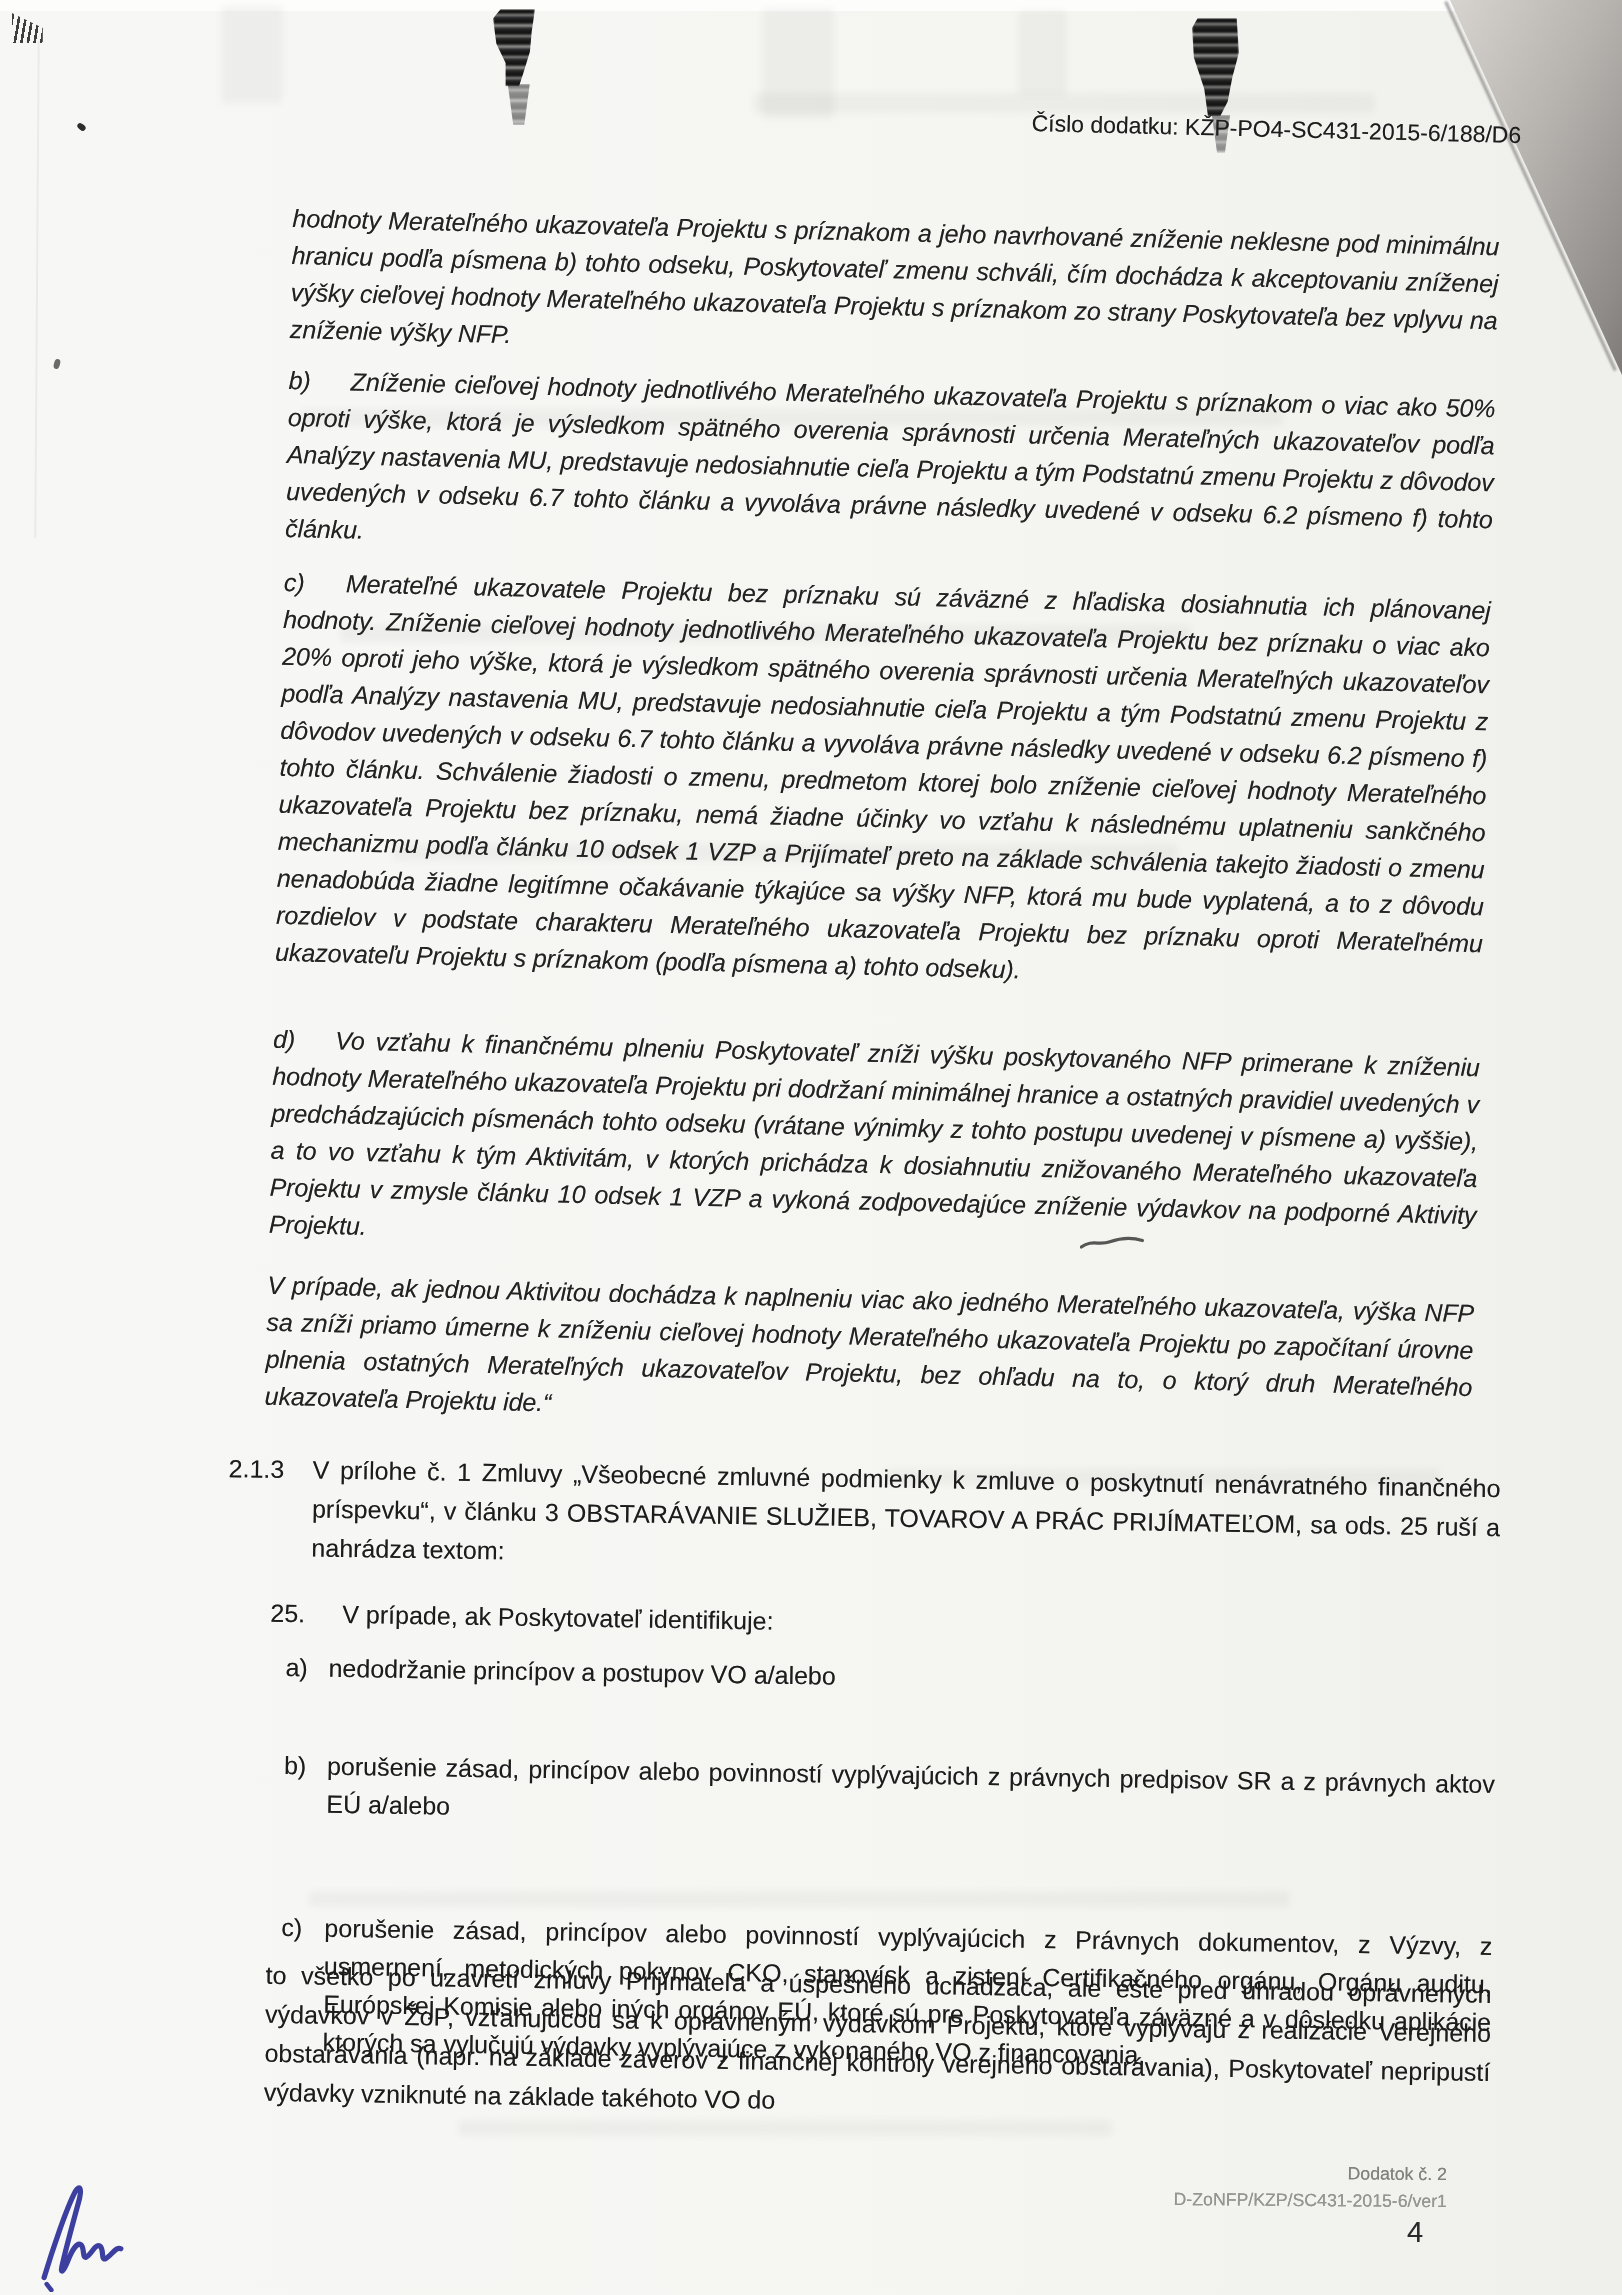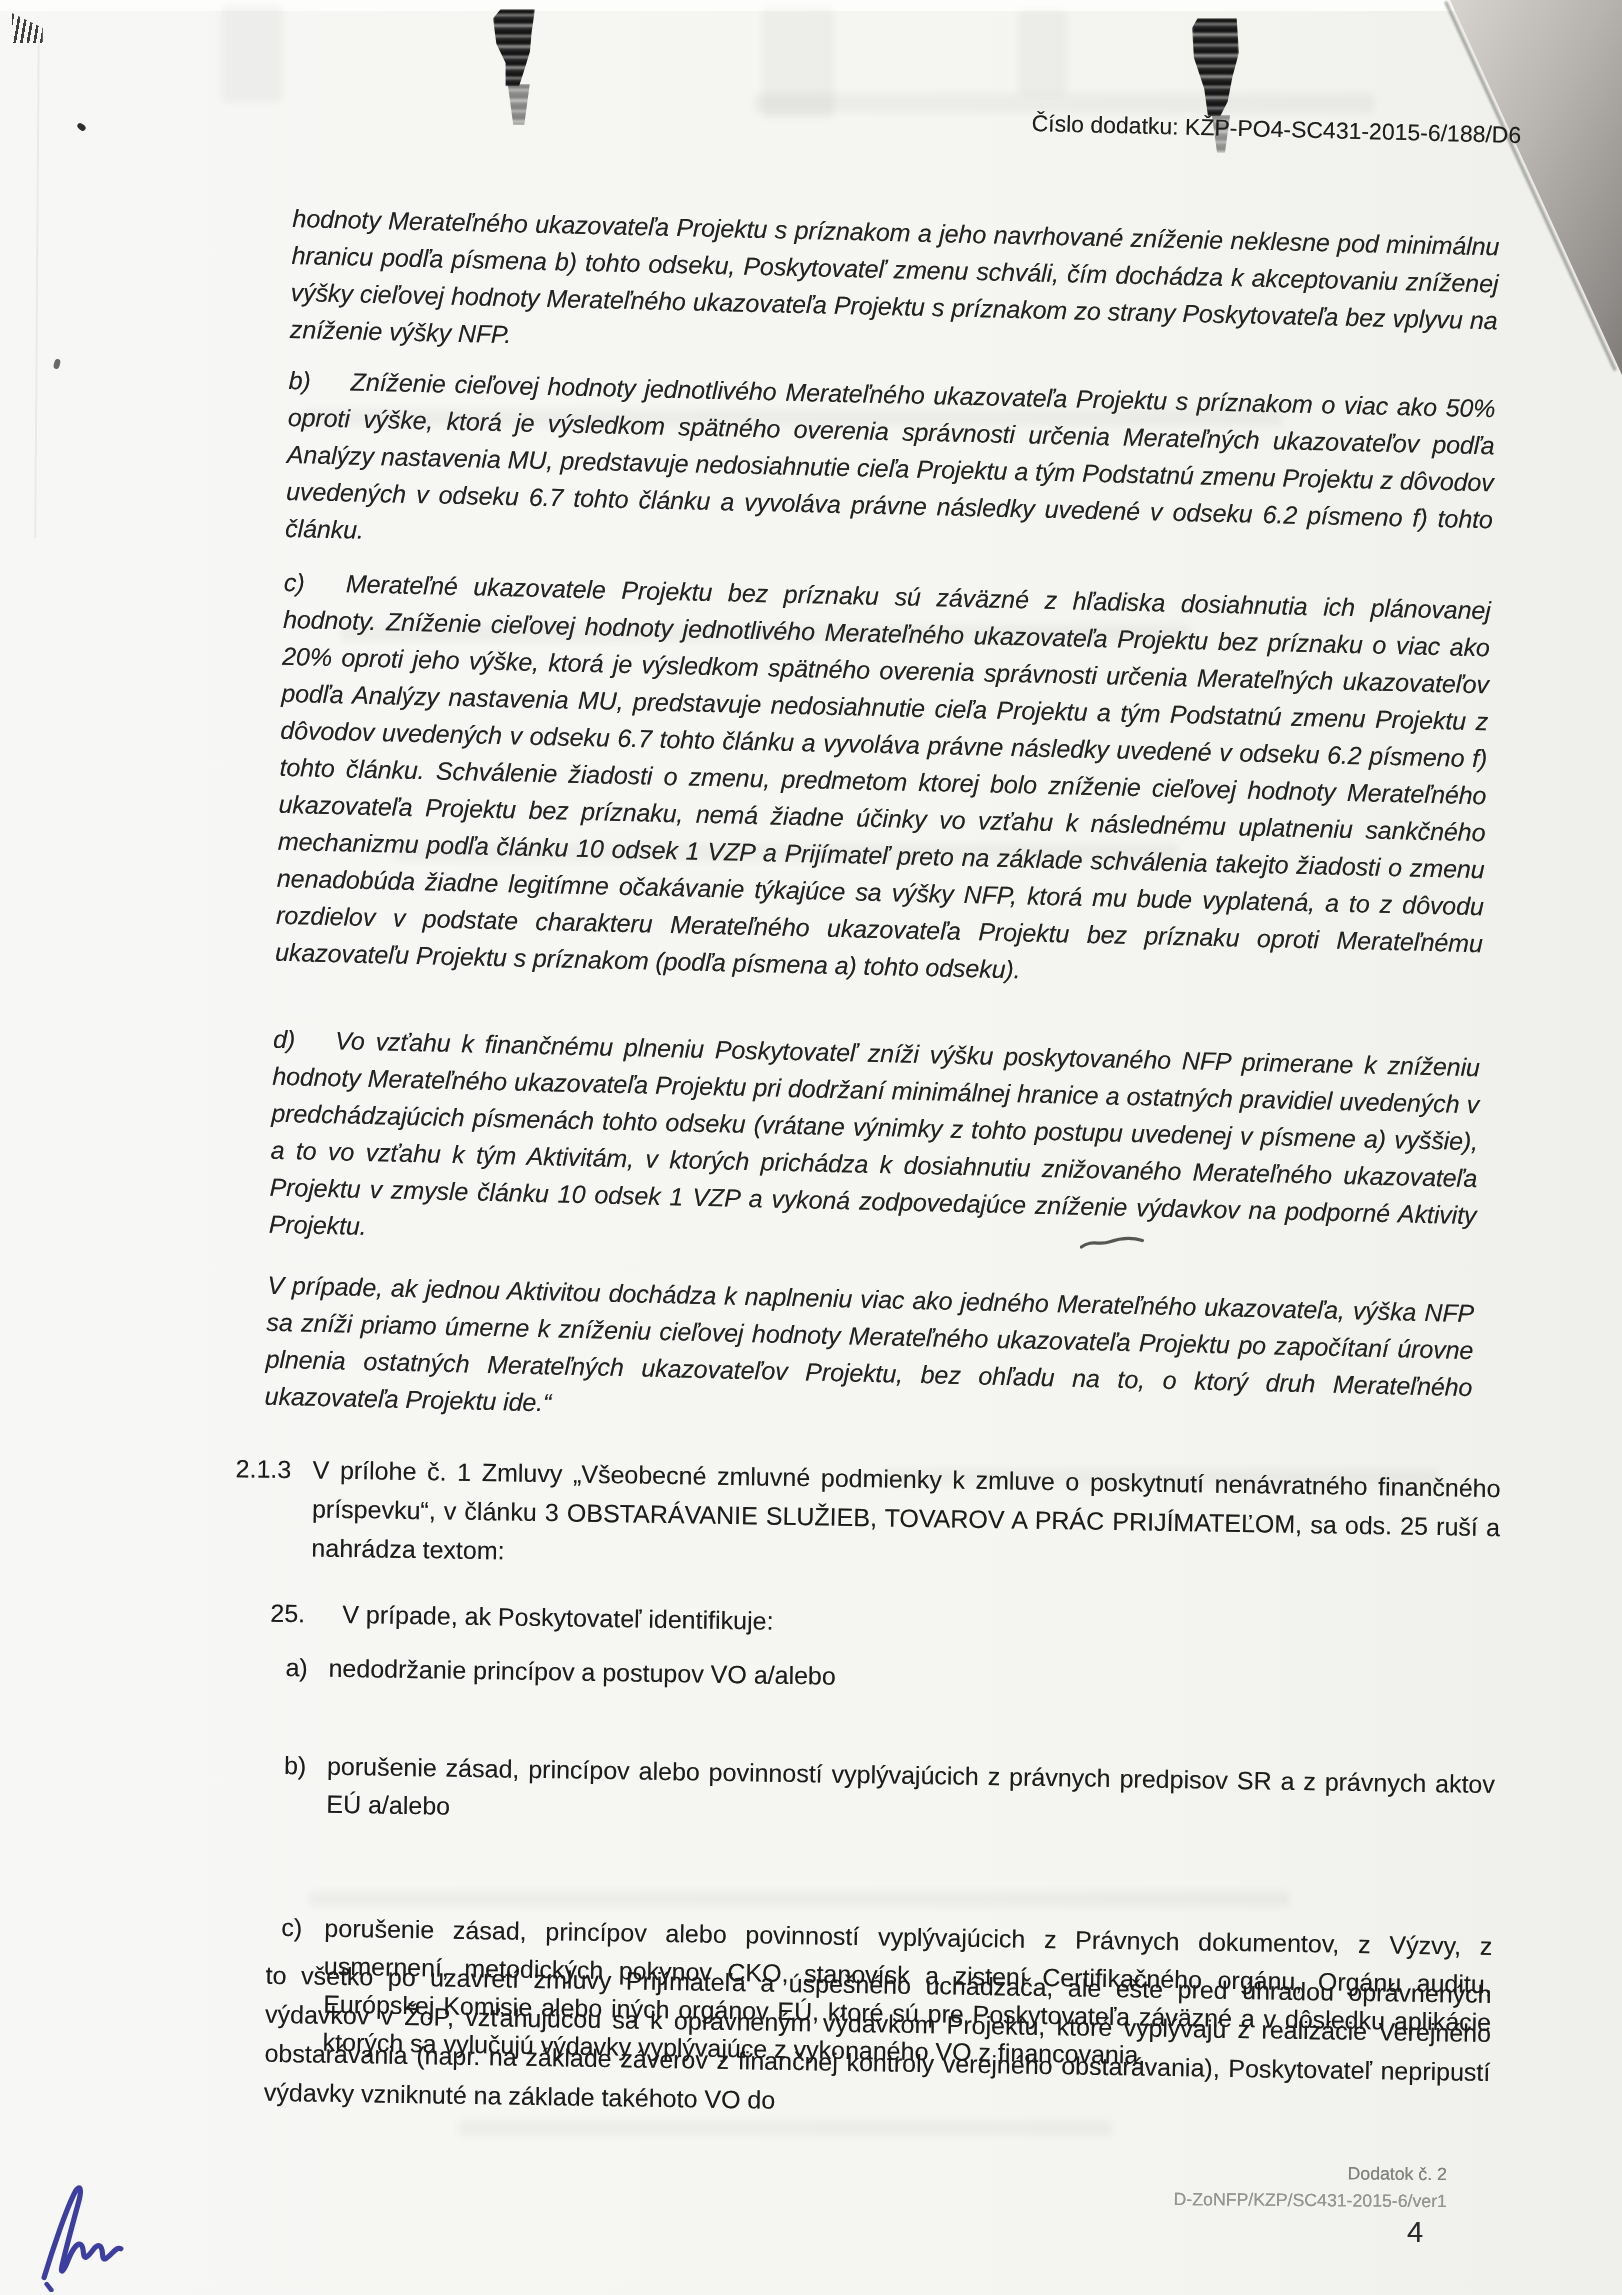--- a/index.html
+++ b/index.html
@@ -17,21 +17,21 @@
   .qpara{
     position:absolute;left:0;width:1207px;
     font-style:italic;font-size:25px;line-height:37px;
     text-align:justify;letter-spacing:-0.1px;color:#222;
   }
   .qlbl{display:inline-block;width:62px;font-style:italic;}
   
   #lower-block{left:220px;top:1449px;width:1281px;transform:rotate(0.9deg);transform-origin:0 0;}
   .upara{position:absolute;font-size:25px;line-height:39px;text-align:justify;color:#1c1c1c;}
   #para-213{left:0;top:0;width:1281px;padding-left:93px;box-sizing:border-box;}
-  #para-213 .num{position:absolute;left:16px;top:0;}
+  #para-213 .num{position:absolute;left:9px;top:0;}
   #item-25{left:53px;top:144px;width:1228px;}
   #item-25 .num{display:inline-block;width:65px;}
   .subitem{position:relative;left:69px;width:1211px;padding-left:43px;box-sizing:border-box;line-height:38px;}
   .subitem .num{position:absolute;left:0;top:0;}
   #closing-para{left:54px;top:506px;width:1226px;}
   
   #doc-number{left:1032px;top:110px;font-size:23px;color:#1d1d1d;transform:rotate(1.4deg);transform-origin:0 0;white-space:nowrap;}
   
   .footer-line{left:1047px;width:400px;text-align:right;font-size:17.7px;transform:rotate(0.45deg);transform-origin:0 0;white-space:nowrap;}
   #footer-1{top:2161px;color:#82827d;}

